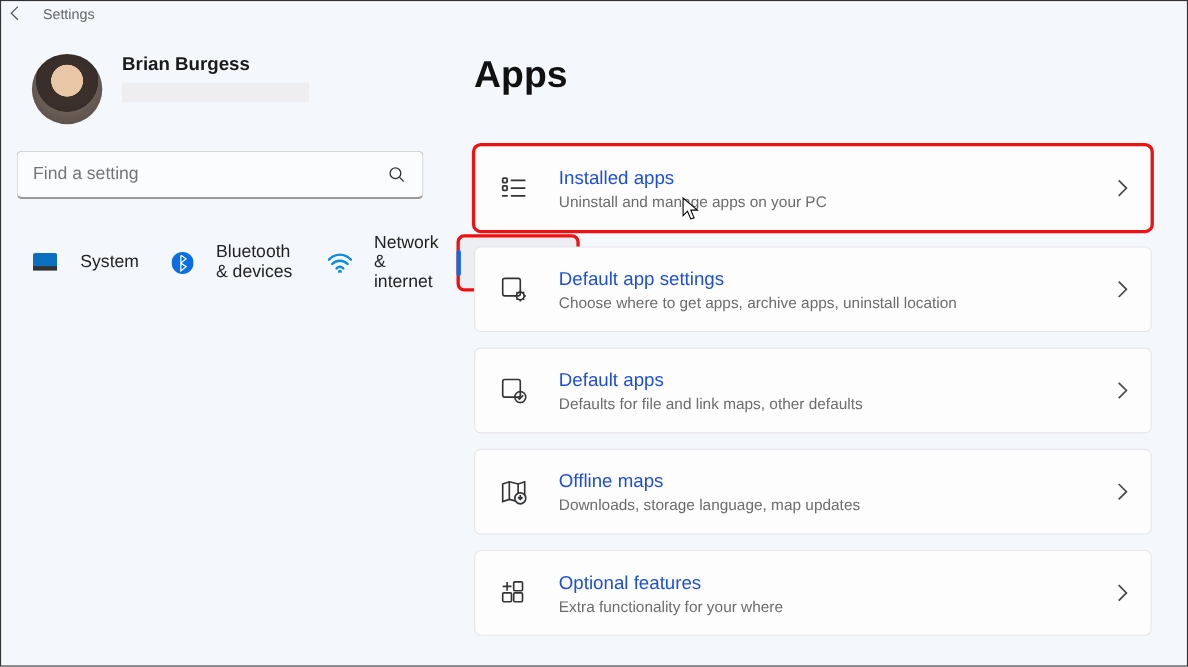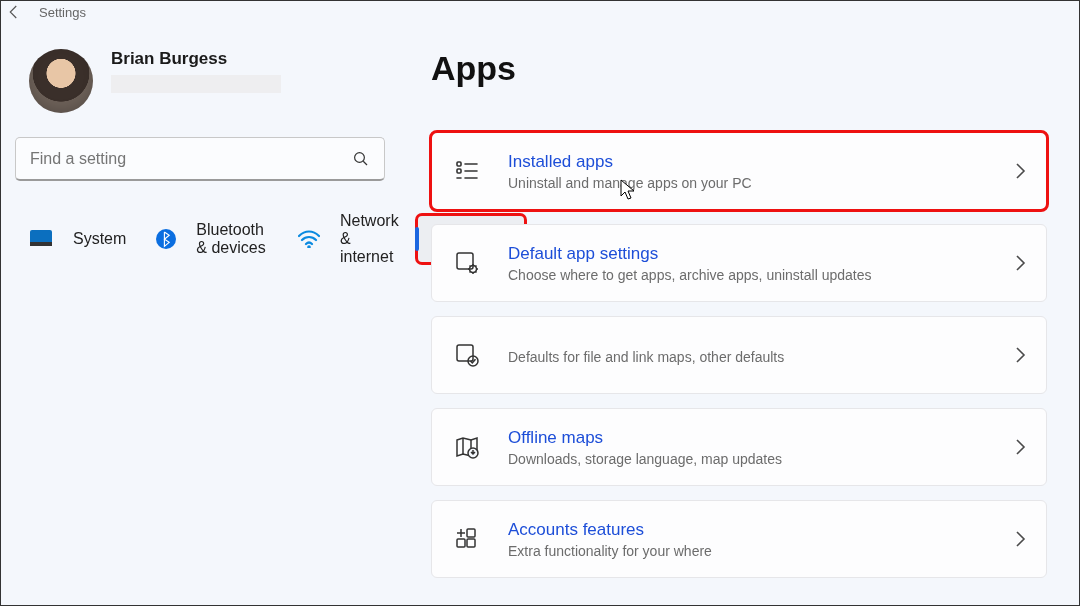--- a/index.html
+++ b/index.html
@@ -151,38 +151,39 @@
       <div class="card">
         <span class="card-ico">
           <svg width="24" height="24" viewBox="0 0 24 24" fill="none" stroke="#333" stroke-width="1.5">
               <rect x="2" y="2" width="16" height="16" rx="2"></rect>
               <circle cx="18" cy="18" r="3.5"></circle>
               <path d="M18 13v2M18 21v2M13 18h2M21 18h2M14.5 14.5l1.4 1.4M20.1 20.1l1.4 1.4M21.5 14.5l-1.4 1.4M15.9 20.1l-1.4 1.4"></path>
             </svg>
         </span>
         <div class="card-text">
           <div class="card-title">Default app settings</div>
-          <div class="card-desc">Choose where to get apps, archive apps, uninstall updates</div>
+          <div class="card-desc">Choose where to get apps, archive apps, uninstall location</div>
         </div>
         <span class="chevron">
             <svg width="12" height="18" viewBox="0 0 12 18">
               <path d="M3 2l7 7-7 7" stroke="#4a4a4a" stroke-width="1.6" fill="none"></path>
             </svg>
           </span>
       </div>
 
       <div class="card">
         <span class="card-ico">
           <svg width="24" height="24" viewBox="0 0 24 24" fill="none" stroke="#333" stroke-width="1.5">
               <rect x="2" y="2" width="16" height="16" rx="2"></rect>
               <circle cx="18" cy="18" r="5"></circle>
               <path d="M15.5 18l1.8 1.8 3.2-3.5" stroke-width="1.6"></path>
             </svg>
         </span>
         <div class="card-text">
+          <div class="card-title">Default apps</div>
           <div class="card-desc">Defaults for file and link maps, other defaults</div>
         </div>
         <span class="chevron">
             <svg width="12" height="18" viewBox="0 0 12 18">
               <path d="M3 2l7 7-7 7" stroke="#4a4a4a" stroke-width="1.6" fill="none"></path>
             </svg>
           </span>
       </div>
 
       <div class="card">
@@ -208,21 +209,21 @@
       <div class="card">
         <span class="card-ico">
           <svg width="24" height="24" viewBox="0 0 24 24" fill="none" stroke="#333" stroke-width="1.5">
               <rect x="2" y="12" width="8" height="8" rx="1"></rect>
               <rect x="12" y="12" width="8" height="8" rx="1"></rect>
               <rect x="12" y="2" width="8" height="8" rx="1"></rect>
               <path d="M6 2v8M2 6h8"></path>
             </svg>
         </span>
         <div class="card-text">
-          <div class="card-title">Accounts features</div>
+          <div class="card-title">Optional features</div>
           <div class="card-desc">Extra functionality for your where</div>
         </div>
         <span class="chevron">
             <svg width="12" height="18" viewBox="0 0 12 18">
               <path d="M3 2l7 7-7 7" stroke="#4a4a4a" stroke-width="1.6" fill="none"></path>
             </svg>
           </span>
       </div>
     </div>
   </div>

